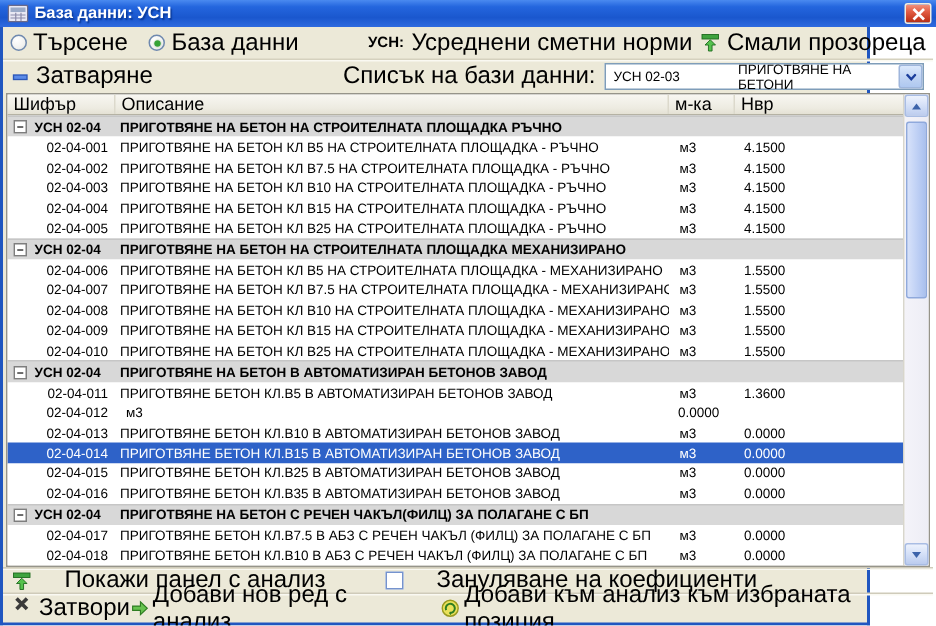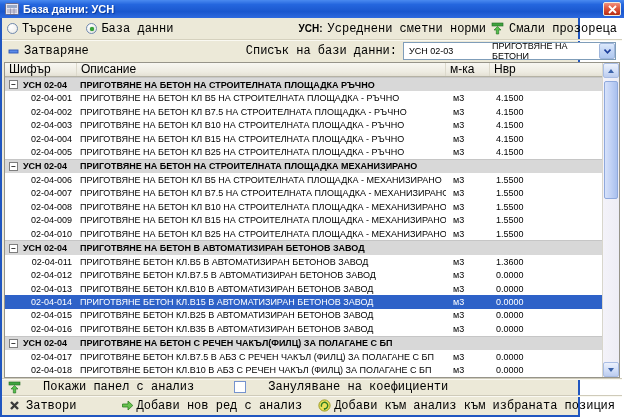--- a/index.html
+++ b/index.html
@@ -90,24 +90,24 @@
     border:1px solid #8FA9DC; border-radius:2px; cursor:pointer; }
 
   
   .panelbar { position:absolute; left:0; top:378px; width:620px; height:17px;
     display:flex; align-items:center; gap:22px; padding:0 6px;
     border-top:1px solid #CFCBBA; box-shadow:inset 0 1px 0 #FAF9F2; }
   .checkbox { width:12px; height:12px; background:#fff; border:1px solid #7593CE; margin-left:18px; cursor:pointer; }
   .bottombar { position:absolute; left:0; top:395px; width:620px; height:20px;
     display:flex; align-items:center; padding:0 7px;
     border-top:1px solid #CFCBBA; box-shadow:inset 0 1px 0 #FAF9F2; }
-  .bb-left { display:flex; align-items:center; gap:6px; cursor:pointer; }
+  .bb-left { display:flex; align-items:flex-start; gap:6px; cursor:pointer; }
   .bb-right { margin-left:auto; display:flex; align-items:center; gap:16px; }
   .bb-action { display:flex; align-items:center; gap:3px; cursor:pointer; }
-  .lbl { font-size:12px;font-family:Liberation Mono, monospace; }
+  .lbl { font-size:16px; }
 </style>
 </head>
 <body>
 
 <div class="window">
 
   <div class="titlebar">
     <span class="app-icon">
       <svg viewBox="0 0 14 12" width="14" height="12">
           <rect x="0.5" y="0.5" width="13" height="11" rx="1" fill="#E8E8F4" stroke="#6A6A8A"></rect>
@@ -273,21 +273,20 @@
               <div class="cell"></div>
             </div>
             <div class="trow cols">
               <div class="cell code">02-04-011</div>
               <div class="cell desc">ПРИГОТВЯНЕ БЕТОН КЛ.В5 В АВТОМАТИЗИРАН БЕТОНОВ ЗАВОД</div>
               <div class="cell unit">м3</div>
               <div class="cell nvr">1.3600</div>
             </div>
             <div class="trow cols">
               <div class="cell code">02-04-012</div>
-              <div class="cell desc">ПРИГОТВЯНЕ БЕТОН КЛ.В7.5 В АВТОМАТИЗИРАН БЕТОНОВ ЗАВОД</div>
               <div class="cell unit">м3</div>
               <div class="cell nvr">0.0000</div>
             </div>
             <div class="trow cols">
               <div class="cell code">02-04-013</div>
               <div class="cell desc">ПРИГОТВЯНЕ БЕТОН КЛ.В10 В АВТОМАТИЗИРАН БЕТОНОВ ЗАВОД</div>
               <div class="cell unit">м3</div>
               <div class="cell nvr">0.0000</div>
             </div>
             <div class="trow cols selected">

